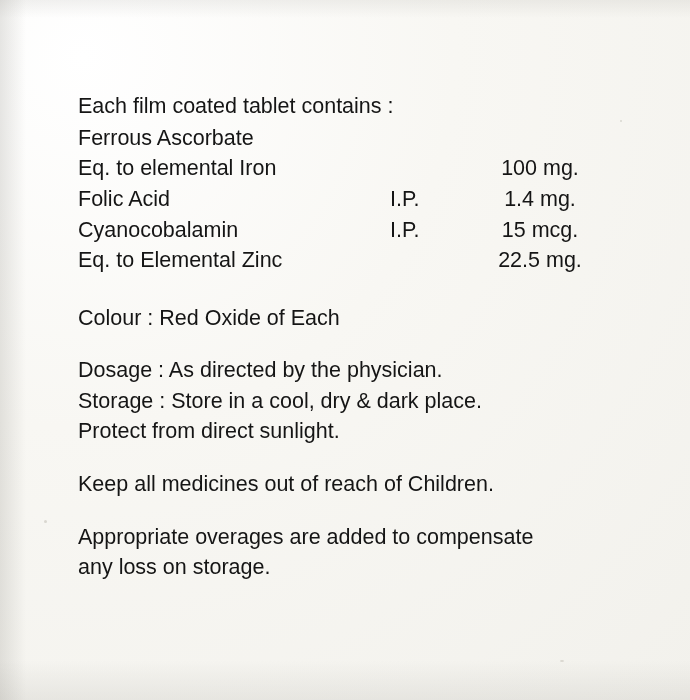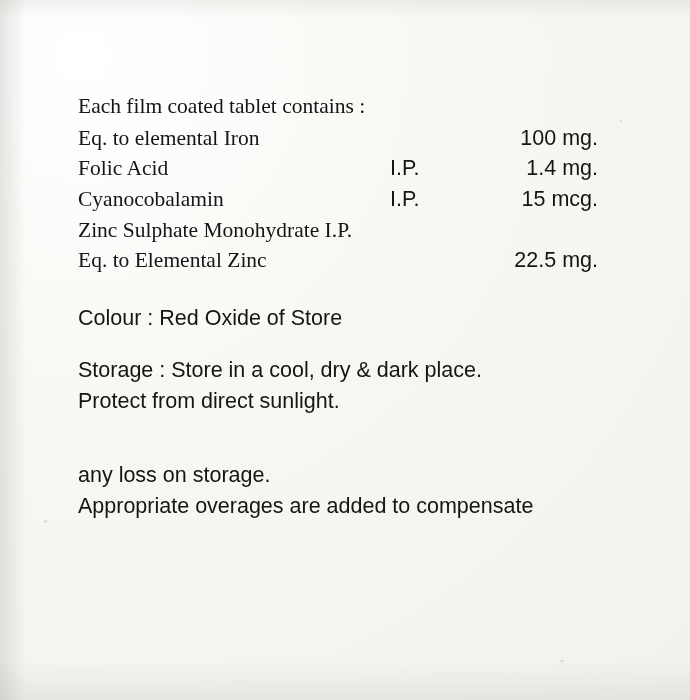--- a/index.html
+++ b/index.html
@@ -63,23 +63,23 @@
     border-collapse: collapse;
     width: 520px;
     font-size: 21.5px;
     line-height: 1.38;
   }
   .comp-table td {
     padding: 0 0 1px 0;
     vertical-align: baseline;
     white-space: nowrap;
   }
-  .col-name { width: 312px; font-family: Liberation Serif, serif; }
+  .col-name { width: 312px; }
   .col-std  { width: 92px; }
-  .col-qty  { width: 116px; text-align: right; }
+  .col-qty  { width: 116px; text-align: center; }
 
   .heading-row td {
     padding-bottom: 2px;
   }
 
   .section {
     font-size: 21.5px;
     line-height: 1.42;
   }
   .gap-lg { height: 26px; }
@@ -100,73 +100,79 @@
   <div class="speck" style="left:620px; top:120px; width:2px; height:2px;"></div>
 
   <div class="content">
 
     <table class="comp-table">
       <tbody>
         <tr class="heading-row">
           <td class="col-name" colspan="3">Each film coated tablet contains :</td>
         </tr>
 
+        <tr>
+          <td class="col-name">Ferrous Ascorbate</td>
+          <td class="col-std"></td>
+          <td class="col-qty"></td>
+        </tr>
 
         <tr>
           <td class="col-name">Eq. to elemental Iron</td>
           <td class="col-std"></td>
           <td class="col-qty">100 mg.</td>
         </tr>
 
         <tr>
           <td class="col-name">Folic Acid</td>
           <td class="col-std">I.P.</td>
           <td class="col-qty">1.4 mg.</td>
         </tr>
 
         <tr>
           <td class="col-name">Cyanocobalamin</td>
           <td class="col-std">I.P.</td>
           <td class="col-qty">15 mcg.</td>
         </tr>
 
-        <tr>
-          <td class="col-name" colspan="2">Zinc Sulphate Monohydrate I.P.</td>
-          <td class="col-qty"></td>
-        </tr>
 
         <tr>
           <td class="col-name">Eq. to Elemental Zinc</td>
           <td class="col-std"></td>
           <td class="col-qty">22.5 mg.</td>
         </tr>
 
       </tbody>
     </table>
 
     <div class="gap-lg"></div>
 
     <div class="section">
       <span class="b">Colour :</span>
-      <span>Red Oxide of Store</span>
+      <span>Red Oxide of Each</span>
     </div>
 
     <div class="gap-md"></div>
 
+    <div class="section">
+      <span class="b">Dosage :</span>
+      <span>As directed by the physician.</span>
+    </div>
 
     <div class="section">
       <span class="b">Storage :</span>
       <span class="b">Store in a cool, dry &amp; dark place.</span>
     </div>
     <div class="section">
       <span class="b">Protect from direct sunlight</span><span>.</span>
     </div>
 
     <div class="gap-md"></div>
 
+    <div class="section">Keep all medicines out of reach of Children.</div>
 
     <div class="gap-md"></div>
 
+    <div class="section">Appropriate overages are added to compensate</div>
     <div class="section">any loss on storage.</div>
-    <div class="section">Appropriate overages are added to compensate</div>
 
   </div>
 </div>
 
 </body></html>

